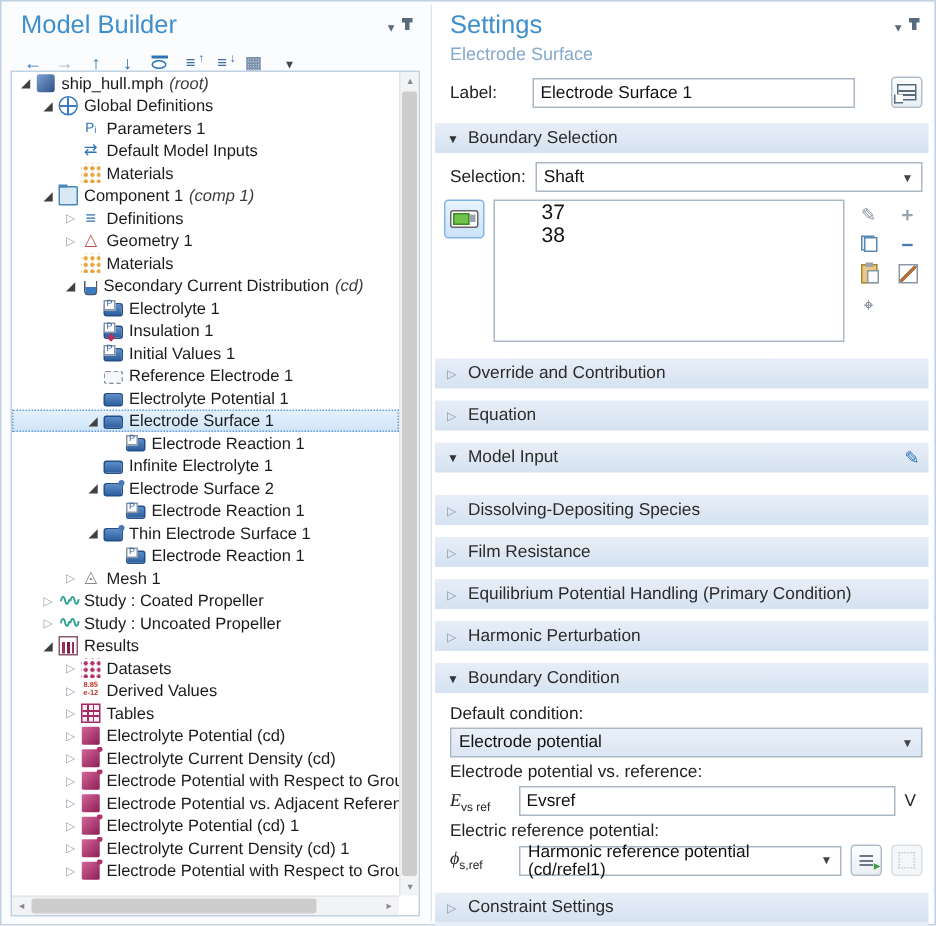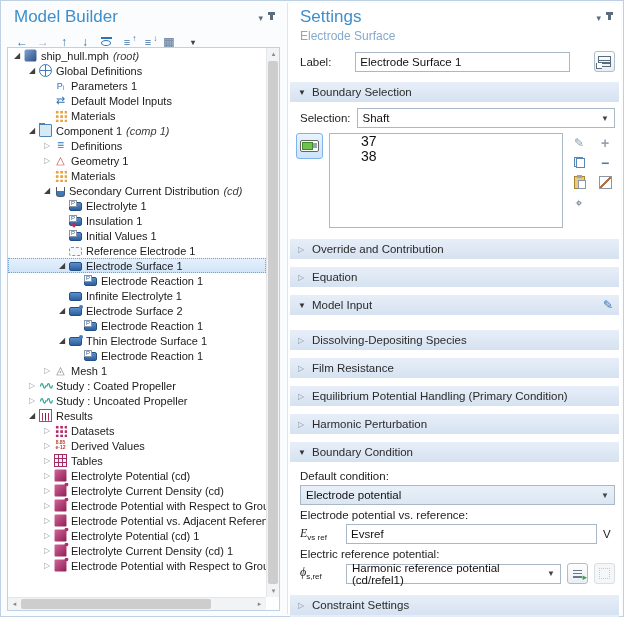--- a/index.html
+++ b/index.html
@@ -237,20 +237,25 @@
           <div class="tree-row" style="padding-left: 48px;">
             <span class="expander"></span>
             <span class="ti nodebase icon-node-flag"></span>
             <span class="tlabel">Initial Values 1</span>
           </div>
           <div class="tree-row" style="padding-left: 48px;">
             <span class="expander"></span>
             <span class="ti nodebase icon-node-dashed"></span>
             <span class="tlabel">Reference Electrode 1</span>
           </div>
+          <div class="tree-row" style="padding-left: 48px;">
+            <span class="expander"></span>
+            <span class="ti nodebase icon-node-plain"></span>
+            <span class="tlabel">Electrolyte Potential 1</span>
+          </div>
           <div class="tree-row sel" style="padding-left: 48px;">
             <span class="expander">◢</span>
             <span class="ti nodebase icon-node-plain"></span>
             <span class="tlabel">Electrode Surface 1</span>
           </div>
           <div class="tree-row" style="padding-left: 63px;">
             <span class="expander"></span>
             <span class="ti nodebase icon-node-flag"></span>
             <span class="tlabel">Electrode Reaction 1</span>
           </div>

